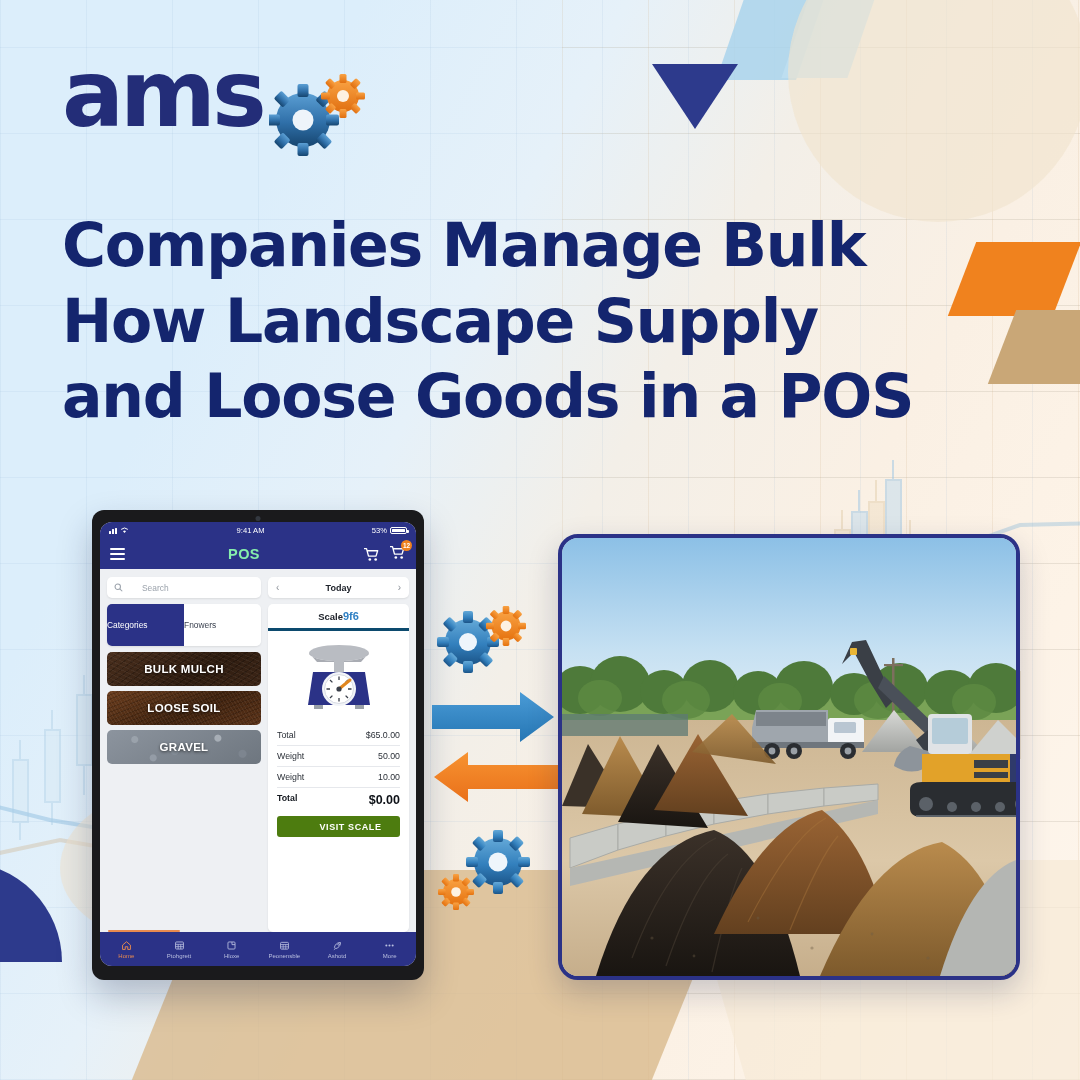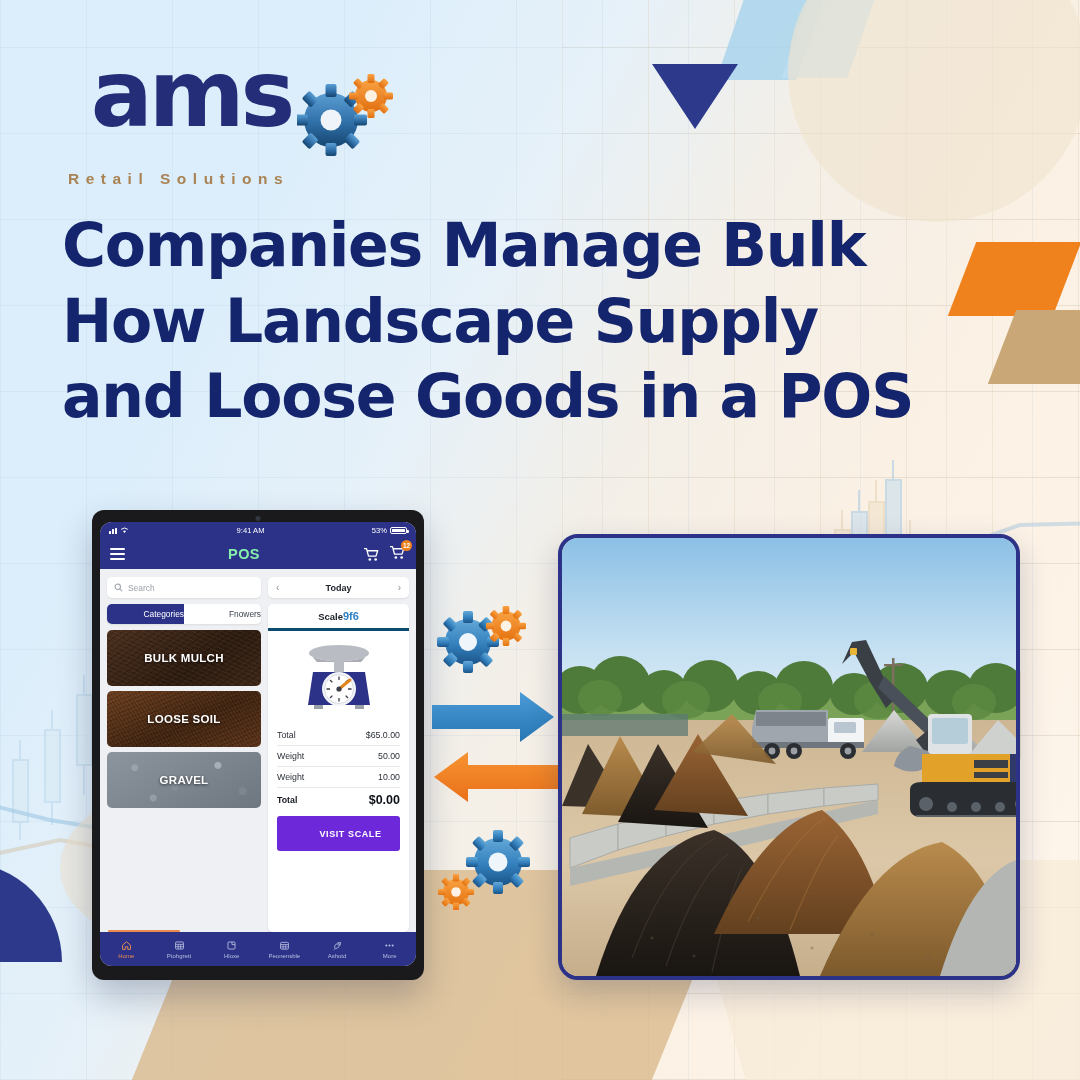--- a/index.html
+++ b/index.html
@@ -91,21 +91,21 @@
   }
   .beige-blob {
     position:absolute; left:60px; top:790px;
     width:210px; height:150px;
     background:#eee2cd; opacity:.55;
     border-radius:60% 40% 45% 55%;
   }
 
   
   #logo { position:absolute; left:62px; top:56px; width:360px; }
-  .logo-row { display:flex; align-items:flex-start;justify-content:center; }
+  .logo-row { display:flex; align-items:flex-start; }
   .logo-ams {
     font-size:92px; font-weight:bold; color:#232d78;
     letter-spacing:-4px; line-height:.84;
     font-family:"DejaVu Sans", sans-serif;
   }
   .logo-gears { position:relative; width:96px; height:92px; margin-left:6px; margin-top:12px; }
   .logo-tag {
     margin-top:10px; margin-left:6px;
     font-size:15.5px; font-weight:bold;
     letter-spacing:6.5px; color:#a98354;
@@ -179,38 +179,38 @@
     display:flex; align-items:center; justify-content:center;
     padding:0 2px;
   }
 
   .content { flex:1; display:flex; gap:7px; padding:8px 7px 0 7px; overflow:hidden; }
   .col-left { width:51%; display:flex; flex-direction:column; gap:6px; }
   .col-right { flex:1; display:flex; flex-direction:column; gap:6px; }
 
   .searchbar {
     height:21px; background:#fff; border-radius:5px;
-    display:flex; align-items:center; gap:5px; padding:0 7px;
+    display:flex; align-items:center; gap:19px; padding:0 7px;
     box-shadow:0 1px 2px rgba(0,0,0,.09);
   }
   .searchbar .ph { font-size:8.4px; color:#9ba2ab; }
 
   .tabs {
     display:flex; border-radius:5px; overflow:hidden;
     box-shadow:0 1px 2px rgba(0,0,0,.09);
   }
   .tab {
-    flex:1; text-align:right; font-size:8.4px; padding:5px 0;
+    flex:1; text-align:left; font-size:8.4px; padding:16px 0;
     background:#fff; color:#3b4250; cursor:pointer;
   }
   .tab.active { background:#2b3287; color:#fff; }
 
   .cat-list { display:flex; flex-direction:column; gap:5px; }
   .cat {
-    height:56px; border-radius:5px;
+    height:34px; border-radius:5px;
     display:flex; align-items:center; justify-content:center;
     color:#fff; font-size:11.5px; font-weight:bold;
     text-shadow:0 1px 3px rgba(0,0,0,.65);
     letter-spacing:.3px; position:relative; overflow:hidden;
     cursor:pointer;
   }
   .cat span { position:relative; z-index:2; }
   .tex { position:absolute; inset:0; }
   .tex-mulch {
     background:
@@ -257,30 +257,30 @@
   }
   .sc-head {
     display:flex; align-items:center; justify-content:center;
     padding:6px 11px; border-bottom:3px solid #0c4a6e;
   }
   .sc-head .t { font-size:9.5px; font-weight:bold; color:#20242c; }
   .sc-head .v { font-size:11px; font-weight:bold; color:#2f80c4; }
   .sc-img { padding:10px 0 6px 0; display:flex; justify-content:center; }
   .sc-rows { padding:0 9px; }
   .sc-row {
-    display:flex; align-items:center; justify-content:space-between;
+    display:flex; align-items:flex-start; justify-content:space-between;
     padding:5px 0; border-bottom:1px solid #e6e8ec;
     font-size:8.8px; color:#2b3038;
   }
   .sc-row.bold { border-bottom:none; }
   .sc-row.bold .k { font-weight:bold; color:#14181f; }
   .sc-row.bold .v { font-weight:bold; font-size:12.5px; color:#0d1117; }
   .sc-btn {
-    margin:4px 9px 9px 9px; height:35px;
-    background:#6d28d9; border-radius:3px;
+    margin:4px 9px 9px 9px; height:21px;
+    background:#4d7c0f; border-radius:3px;
     display:flex; align-items:center; justify-content:center;
     color:#fff; font-size:9px; font-weight:bold; letter-spacing:.6px;
     cursor:pointer;
     padding-left:24px;
   }
 
   .bottomnav {
     height:34px; background:#2b3287;
     display:flex; align-items:center; justify-content:space-around;
     position:relative;
@@ -420,21 +420,20 @@
             <rect x="-3.5" y="-22" width="7" height="9" rx="1.5" transform="rotate(45)"></rect>
             <rect x="-3.5" y="13" width="7" height="9" rx="1.5" transform="rotate(45)"></rect>
             <rect x="-22" y="-3.5" width="9" height="7" rx="1.5" transform="rotate(45)"></rect>
             <rect x="13" y="-3.5" width="9" height="7" rx="1.5" transform="rotate(45)"></rect>
           </g>
           <circle r="6" fill="#fdf1e2"></circle>
         </g>
       </svg>
     </div>
   </div>
-  <div class="logo-tag">Retail Solutions</div>
 </div>
 
 <div id="headline">
   <span class="hl">Companies Manage Bulk</span>
   <span class="hl">How Landscape Supply</span>
   <span class="hl">and Loose Goods in a POS</span>
 </div>
 
 <div id="tablet">
   <div class="tab-cam"></div>

